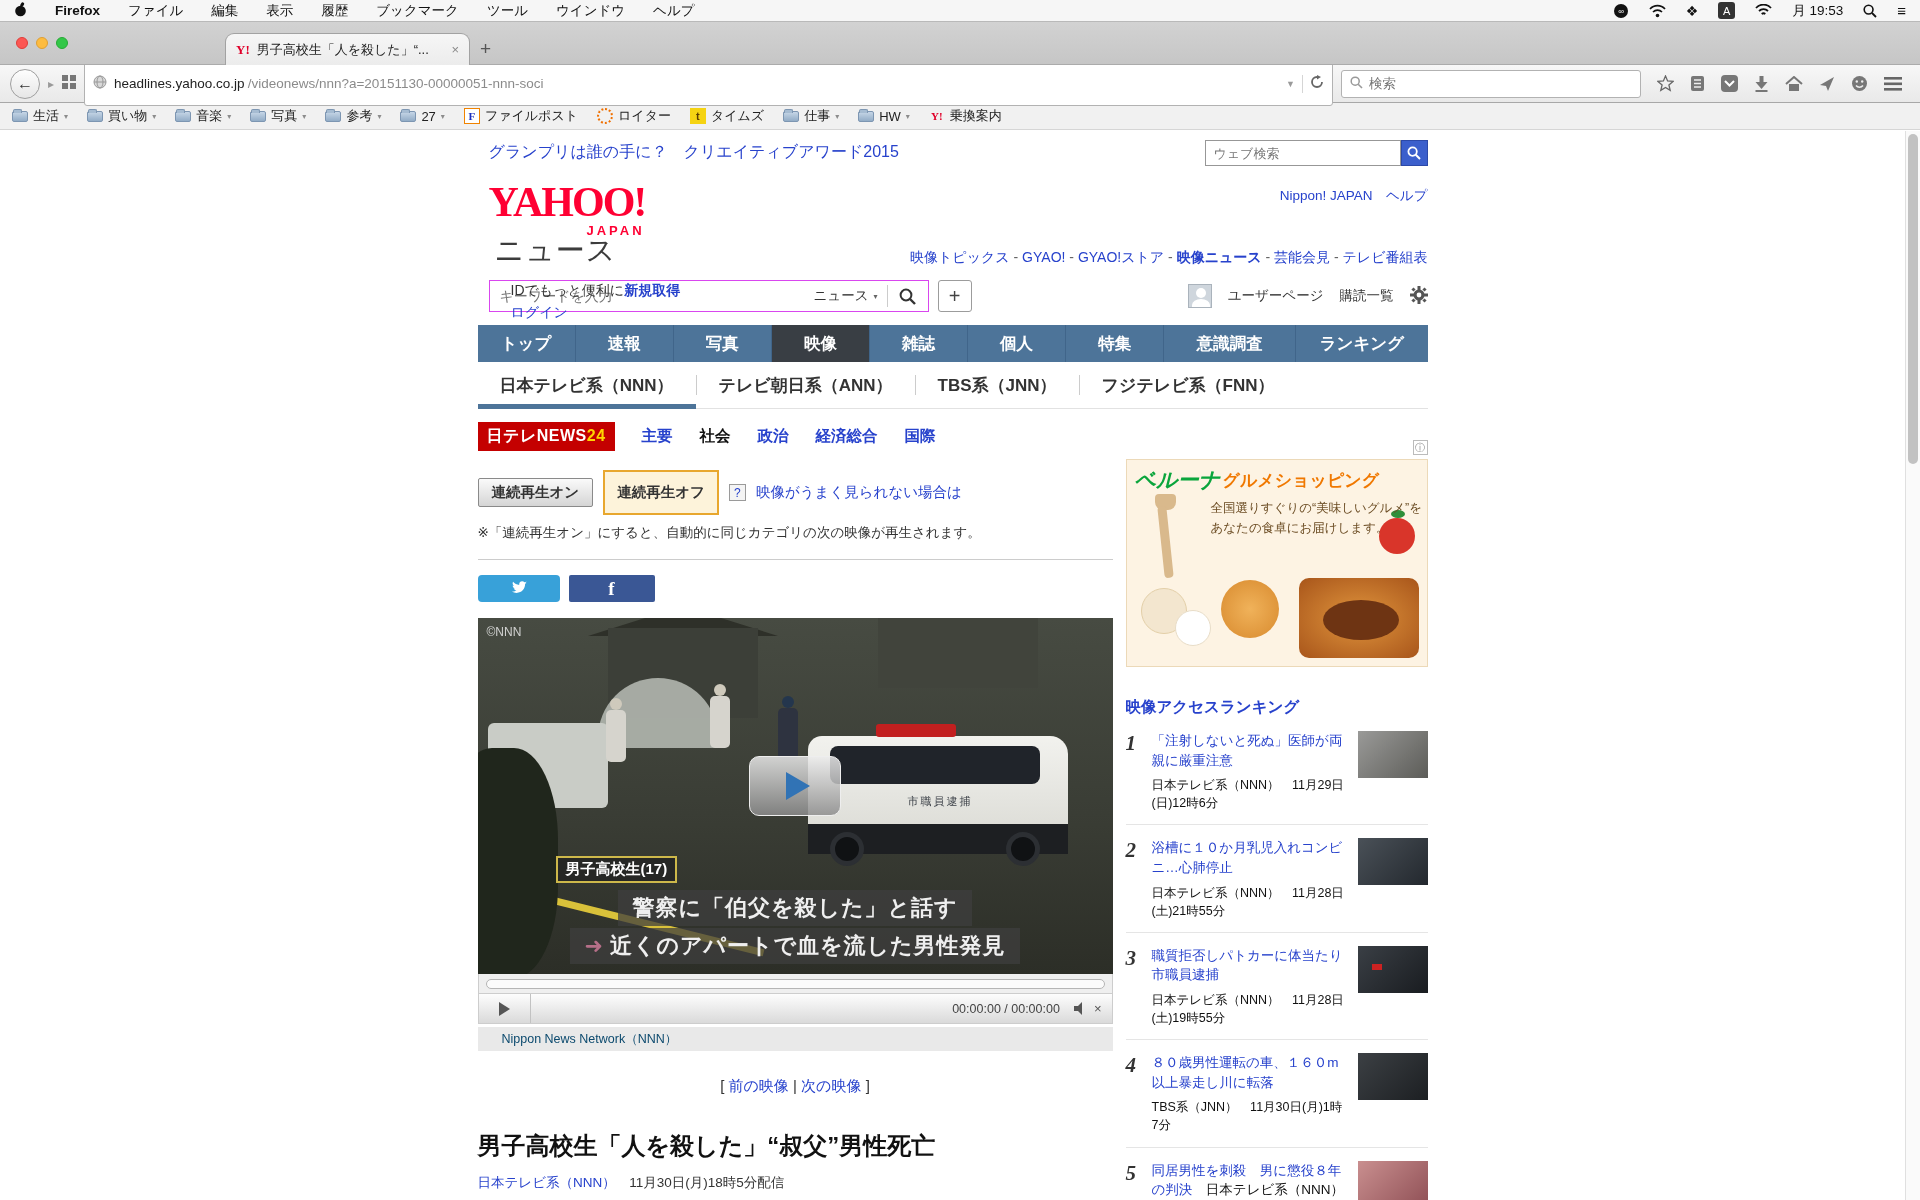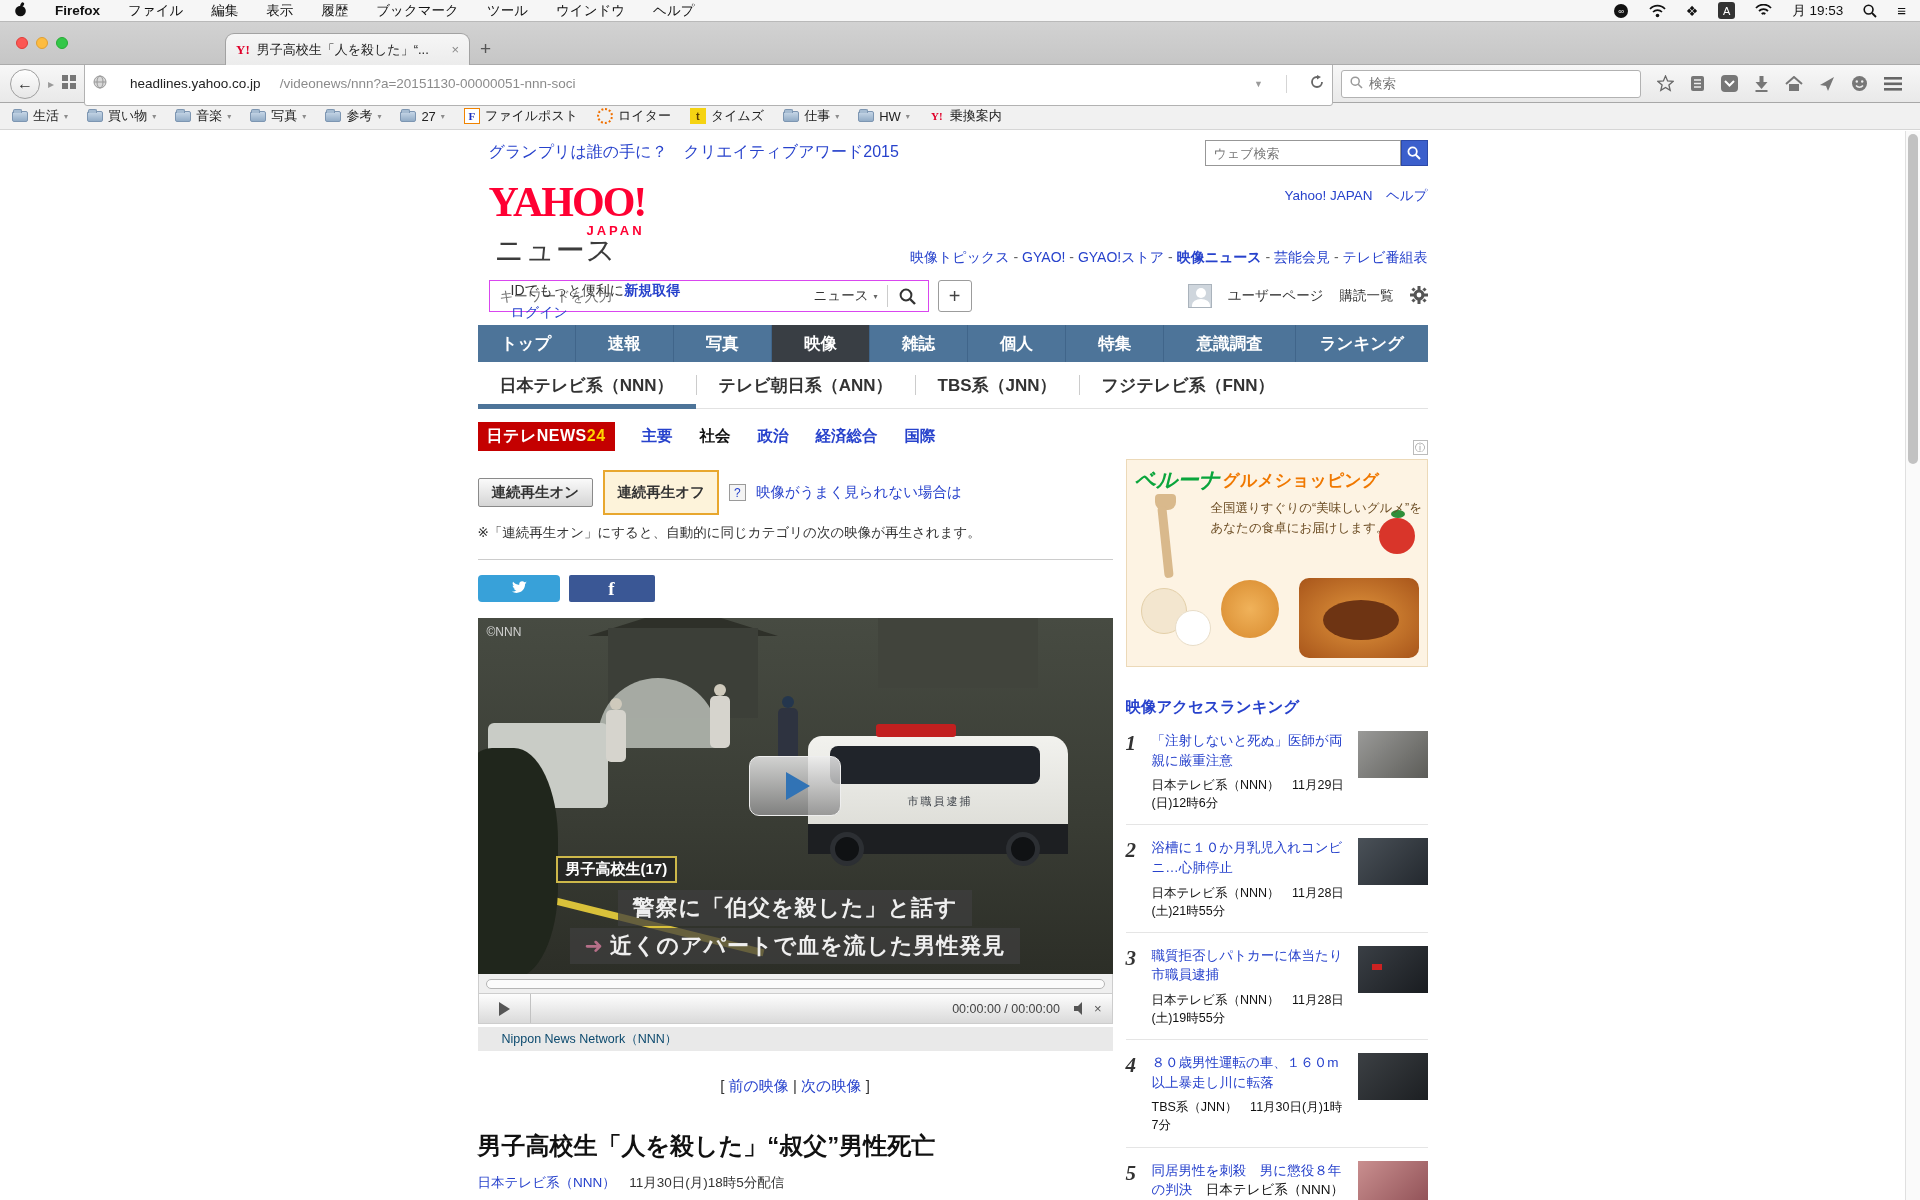--- a/index.html
+++ b/index.html
@@ -21,21 +21,21 @@
   .light.g { background:#33c748; border:1px solid #27aa35; }
   .tab { position:absolute; left:225px; bottom:-1px; width:245px; height:32px; background:linear-gradient(#f6f6f6,#ececec); border:1px solid #a2a2a2; border-bottom:none; border-radius:9px 9px 0 0; display:flex; align-items:center; padding:0 10px; gap:7px; font-size:13px; color:#222; }
   .tab .fav { color:#e0002a; font-family:"Liberation Serif",serif; font-weight:bold; font-size:13px; }
   .tab .close { margin-left:auto; color:#8a8a8a; font-size:13px; }
   .newtab { position:absolute; left:480px; bottom:4px; font-size:19px; color:#555; }
 
   
   .navbar { height:38px; background:linear-gradient(#f7f7f7,#e9e9e9); border-bottom:1px solid #a8a8a8; display:flex; align-items:center; padding:0 10px; gap:8px; }
   .backbtn { width:30px; height:30px; border-radius:50%; border:1px solid #9f9f9f; background:linear-gradient(#fefefe,#e6e6e6); display:flex; align-items:center; justify-content:center; font-size:16px; color:#333; }
   .fwd { color:#9a9a9a; font-size:12px; }
-  .urlbar { flex:1; height:44px; background:#fff; border:1px solid #b2b2b2; border-radius:3px; display:flex; align-items:center; padding:0 8px; gap:23px; font-size:13.5px; }
+  .urlbar { flex:1; height:44px; background:#fff; border:1px solid #b2b2b2; border-radius:3px; display:flex; align-items:center; padding:0 8px; gap:7px; font-size:13.5px; }
   .urlbar .host { color:#222; }
   .urlbar .path { color:#8b8b8b; }
   .urlbar .spacer { flex:1; }
   .urlbar .caret { color:#9a9a9a; font-size:9px; }
   .urlbar .vsep { width:1px; height:18px; background:#d5d5d5; }
   .ffsearch { width:300px; height:28px; background:#fff; border:1px solid #b2b2b2; border-radius:3px; display:flex; align-items:center; padding:0 8px; gap:6px; }
   .ffsearch input { border:none; outline:none; flex:1; font-size:13.5px; font-family:inherit; color:#333; background:transparent; }
   .ff-icons { display:flex; align-items:center; gap:16px; padding:0 8px; }
   .ff-icons svg { display:block; }
 
@@ -431,21 +431,21 @@
         <span class="ylogo">
           <span class="main">YAHOO!</span>
           <span class="sub">JAPAN</span>
         </span>
         <span class="svc-name">ニュース</span>
         <span class="idblock">
           <span>IDでもっと便利に</span><span class="lnk" style="font-weight:bold;">新規取得</span><br>
           <span class="lnk">ログイン</span>
         </span>
         <span class="helplinks">
-          <span class="lnk">Yahoo! JAPAN</span>　<span class="lnk">ヘルプ</span>
+          <span class="lnk">Nippon! JAPAN</span>　<span class="lnk">ヘルプ</span>
         </span>
       </div>
 
       <div class="services">
         <span class="lnk">映像トピックス</span><span> - </span><span class="lnk">GYAO!</span><span> - </span><span class="lnk">GYAO!ストア</span><span> - </span><span class="lnk cur">映像ニュース</span><span> - </span><span class="lnk">芸能会見</span><span> - </span><span class="lnk">テレビ番組表</span>
       </div>
 
       <div class="searchrow">
         <div class="kw-box">
           <input placeholder="キーワードを入力" style="">

